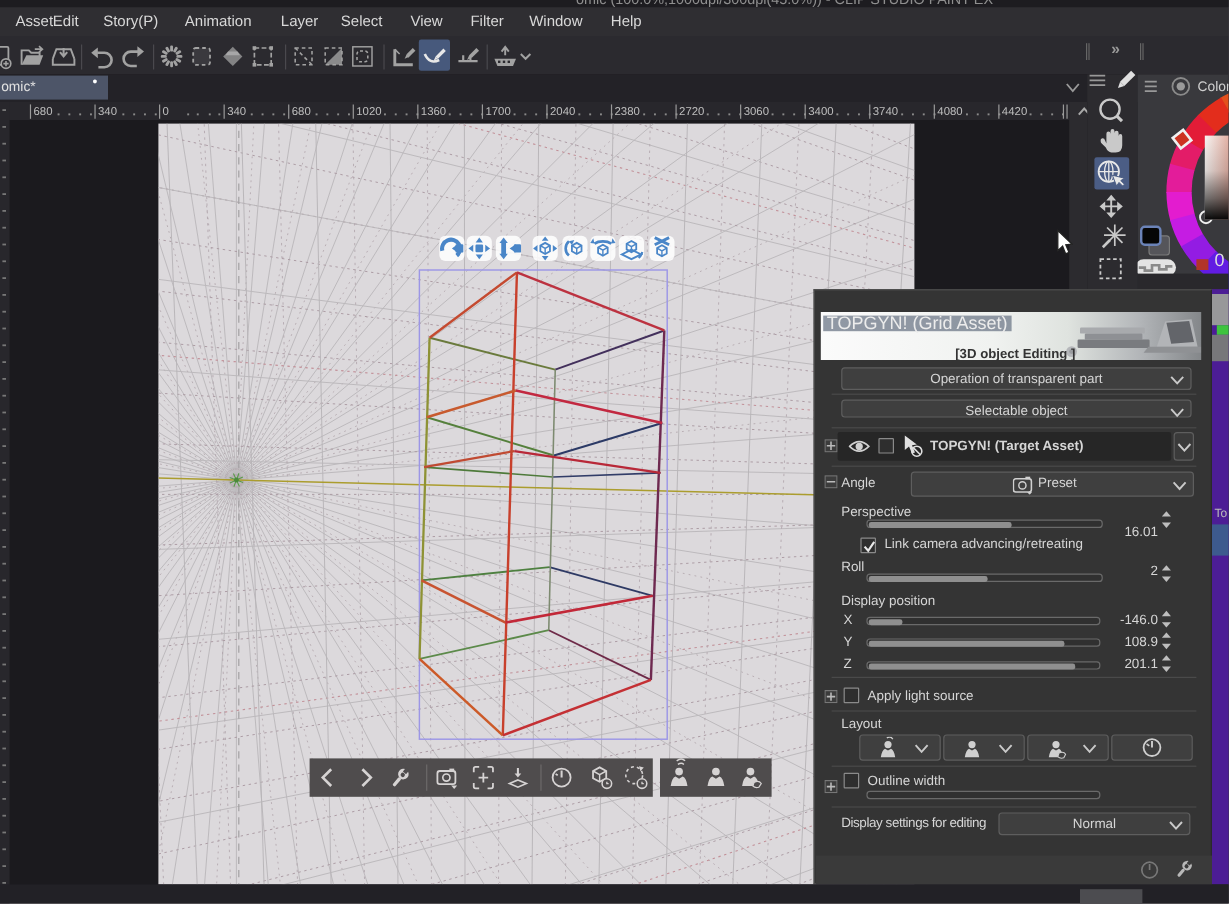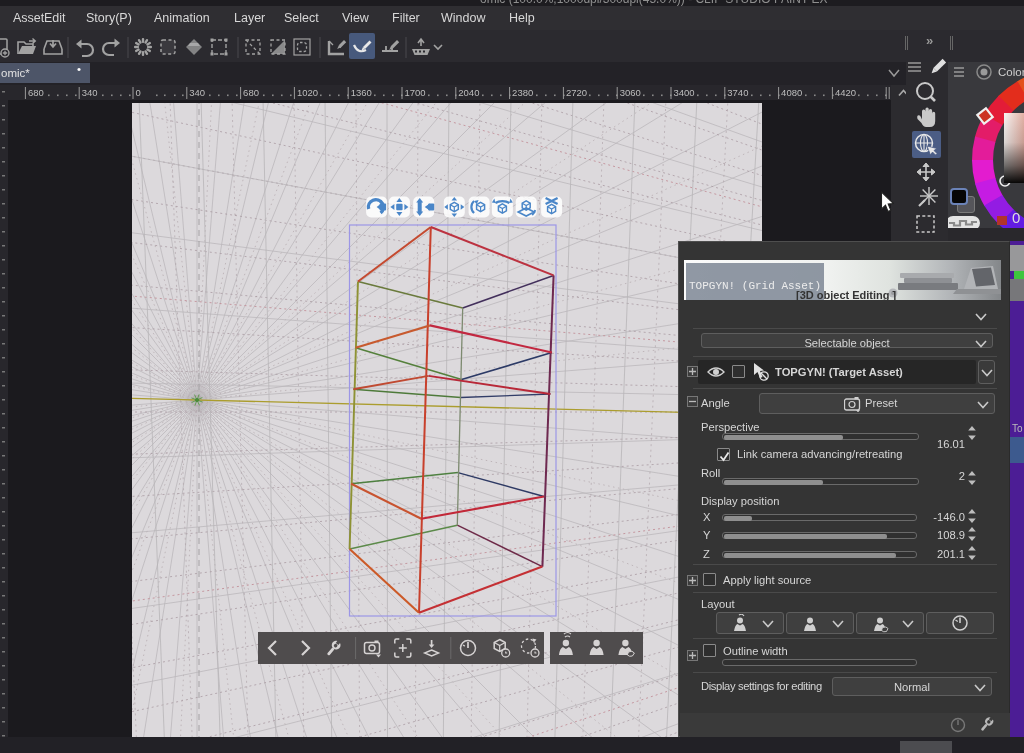--- a/index.html
+++ b/index.html
@@ -707,21 +707,22 @@
 <div class="abs" style="left:678px;top:241px;width:332px;height:496px;background:#343434;border:1px solid #4e4e4e;border-right-color:#2a2a2a;font-family:'Liberation Sans',sans-serif;">
 <div style="position:absolute;left:5px;top:18px;width:317px;height:40px;background:linear-gradient(90deg,#fbfbfb 0%,#f0f2f0 45%,#dfe3df 65%,#b2b5b8 84%,#84878a 100%);overflow:hidden;"><svg width="317" height="40">
         <rect x="216" y="13" width="54" height="5" rx="1" fill="#a8aaad"></rect>
         <rect x="220" y="18" width="48" height="5" rx="1" fill="#8e9094"></rect>
         <rect x="214" y="23" width="60" height="7" rx="1" fill="#797b7f"></rect>
         <path d="M 280 29 L 314 29 L 309 6 L 287 8 Z" fill="#b2b4b7"></path>
         <path d="M 288 9 L 307 7.5 L 311 25 L 292 26.5 Z" fill="#63656a"></path>
         <path d="M 273 29 l 46 0 l 4 5 l -54 0 z" fill="#8f9194"></path>
         <circle cx="209" cy="33" r="4.5" fill="#b5b7ba"></circle>
         <circle cx="209" cy="33" r="2" fill="#9a9c9f"></circle>
-      </svg><div style="position:absolute;left:2px;top:3px;background:rgba(124,134,148,0.85);color:#ececec;font-size:11px;padding:17px 3px;line-height:13px;font-family:Liberation Mono, monospace;">TOPGYN! (Grid Asset)</div><div style="position:absolute;left:112px;top:29px;color:#333333;font-size:11px;font-weight:bold;">[3D object Editing ]</div></div>
+      </svg><div style="position:absolute;left:2px;top:3px;background:rgba(124,134,148,0.85);color:#ececec;font-size:15px;padding:0 3px;line-height:13px;">TOPGYN! (Grid Asset)</div><div style="position:absolute;left:112px;top:29px;color:#333333;font-size:11px;font-weight:bold;">[3D object Editing ]</div></div>
+<div style="position:absolute;left:22px;top:64px;width:292px;height:19px;background:#3f3f3f;border:1px solid #5e5e5e;border-radius:3px;text-align:center;font-size:11.2px;color:#d6d6d6;line-height:18px;">Operation of transparent part</div>
     <svg style="position:absolute;left:296px;top:71px" width="12" height="8">
       <path d="M 1 1 L 6 6.5 L 11 1" stroke="#c9c9c9" stroke-width="1.6" fill="none"></path>
     </svg>
 <div style="position:absolute;left:14px;top:86px;width:304px;height:1px;background:#4a4a4a;"></div>
 <div style="position:absolute;left:22px;top:91px;width:292px;height:15px;background:#3f3f3f;border:1px solid #5e5e5e;border-radius:3px;text-align:center;font-size:11.2px;color:#d6d6d6;line-height:18px;">Selectable object</div>
     <svg style="position:absolute;left:296px;top:98px" width="12" height="8">
       <path d="M 1 1 L 6 6.5 L 11 1" stroke="#c9c9c9" stroke-width="1.6" fill="none"></path>
     </svg>
 <div style="position:absolute;left:14px;top:114px;width:304px;height:1px;background:#4a4a4a;"></div>
 <div style="position:absolute;left:19px;top:118px;width:278px;height:24px;background:#262626;border-radius:2px;"></div>

